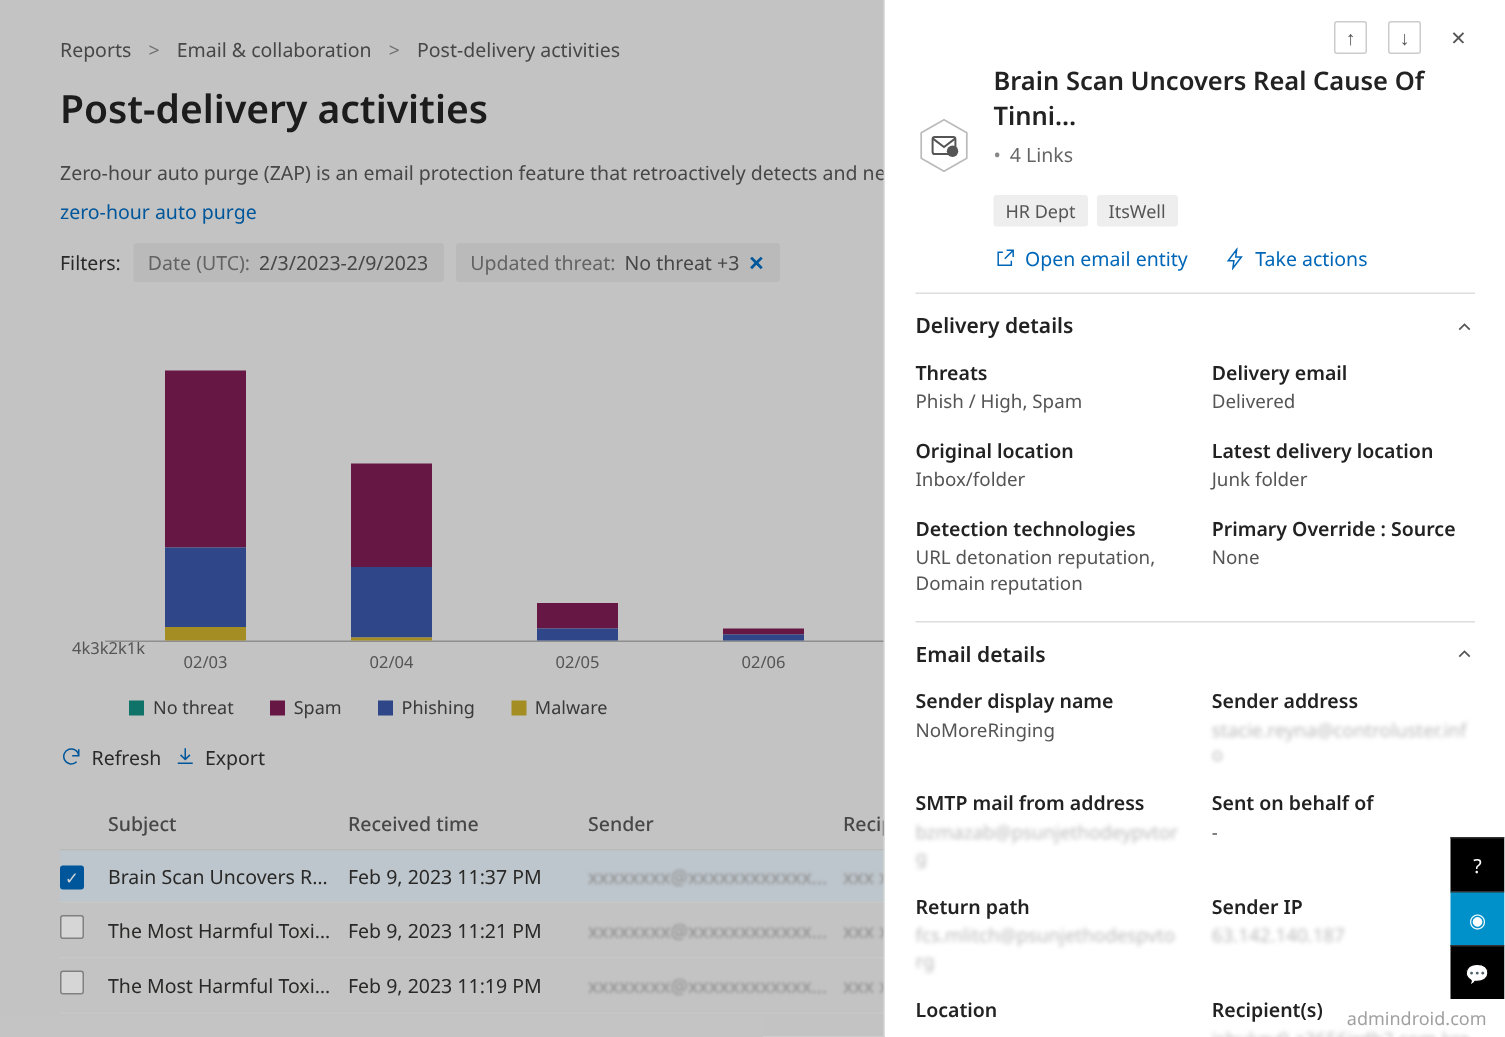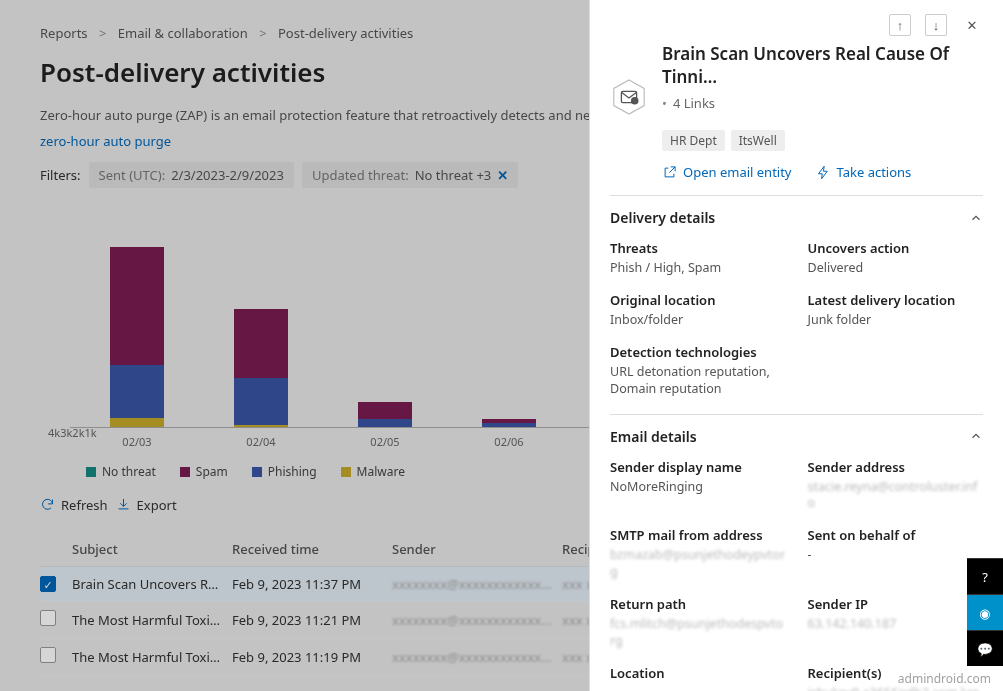--- a/index.html
+++ b/index.html
@@ -85,21 +85,21 @@
   </div>
 
   <h1>Post-delivery activities</h1>
 
   <div class="desc">Zero-hour auto purge (ZAP) is an email protection feature that retroactively detects and neutralizes malware, phishing …</div>
   <div class="link">zero-hour auto purge</div>
 
   <div class="filters">
     <span>Filters:</span>
     <span class="chip">
-      <span class="lbl">Sent (UTC):</span>
+      <span class="lbl">Date (UTC):</span>
       <span>2/3/2023-2/9/2023</span>
     </span>
     <span class="chip">
       <span class="lbl">Updated threat:</span>
       <span>No threat +3</span>
       <span class="x">✕</span>
     </span>
   </div>
 
   <div class="chart-wrap">
@@ -244,34 +244,38 @@
       <svg class="chev" viewBox="0 0 24 24" fill="none" stroke="#555" stroke-width="2">
           <path d="M6 15l6-6 6 6"></path>
         </svg>
     </div>
     <div class="section-body">
       <div class="field">
           <div class="fl">Threats</div>
           <div class="fv">Phish / High, Spam</div>
         </div>
       <div class="field">
-          <div class="fl">Uncovers action</div>
+          <div class="fl">Delivery email</div>
           <div class="fv">Delivered</div>
         </div>
       <div class="field">
           <div class="fl">Original location</div>
           <div class="fv">Inbox/folder</div>
         </div>
       <div class="field">
           <div class="fl">Latest delivery location</div>
           <div class="fv">Junk folder</div>
         </div>
       <div class="field">
           <div class="fl">Detection technologies</div>
           <div class="fv">URL detonation reputation, Domain reputation</div>
+        </div>
+      <div class="field">
+          <div class="fl">Primary Override : Source</div>
+          <div class="fv">None</div>
         </div>
     </div>
   </div>
 
   <div class="section">
     <div class="section-head">
       <h3>Email details</h3>
       <svg class="chev" viewBox="0 0 24 24" fill="none" stroke="#555" stroke-width="2">
           <path d="M6 15l6-6 6 6"></path>
         </svg>

